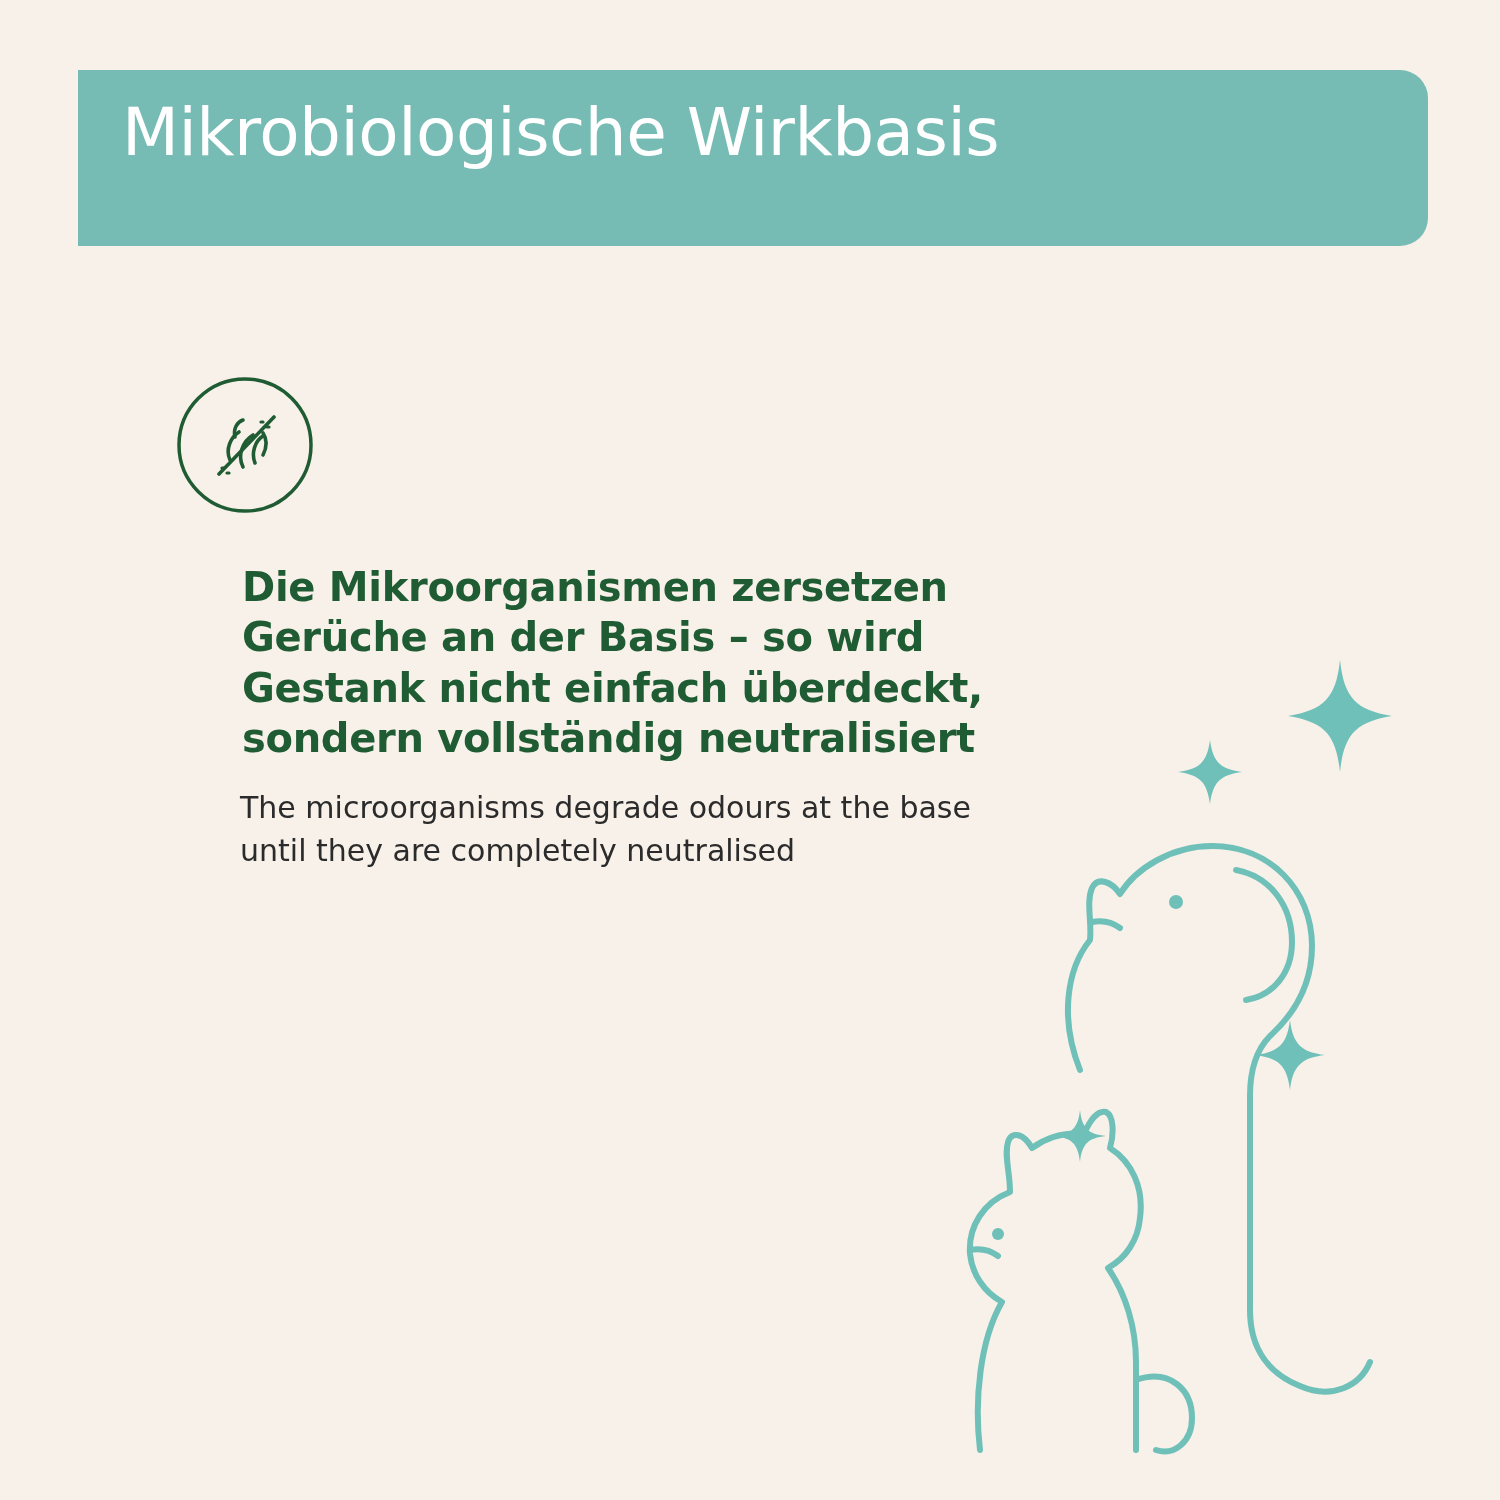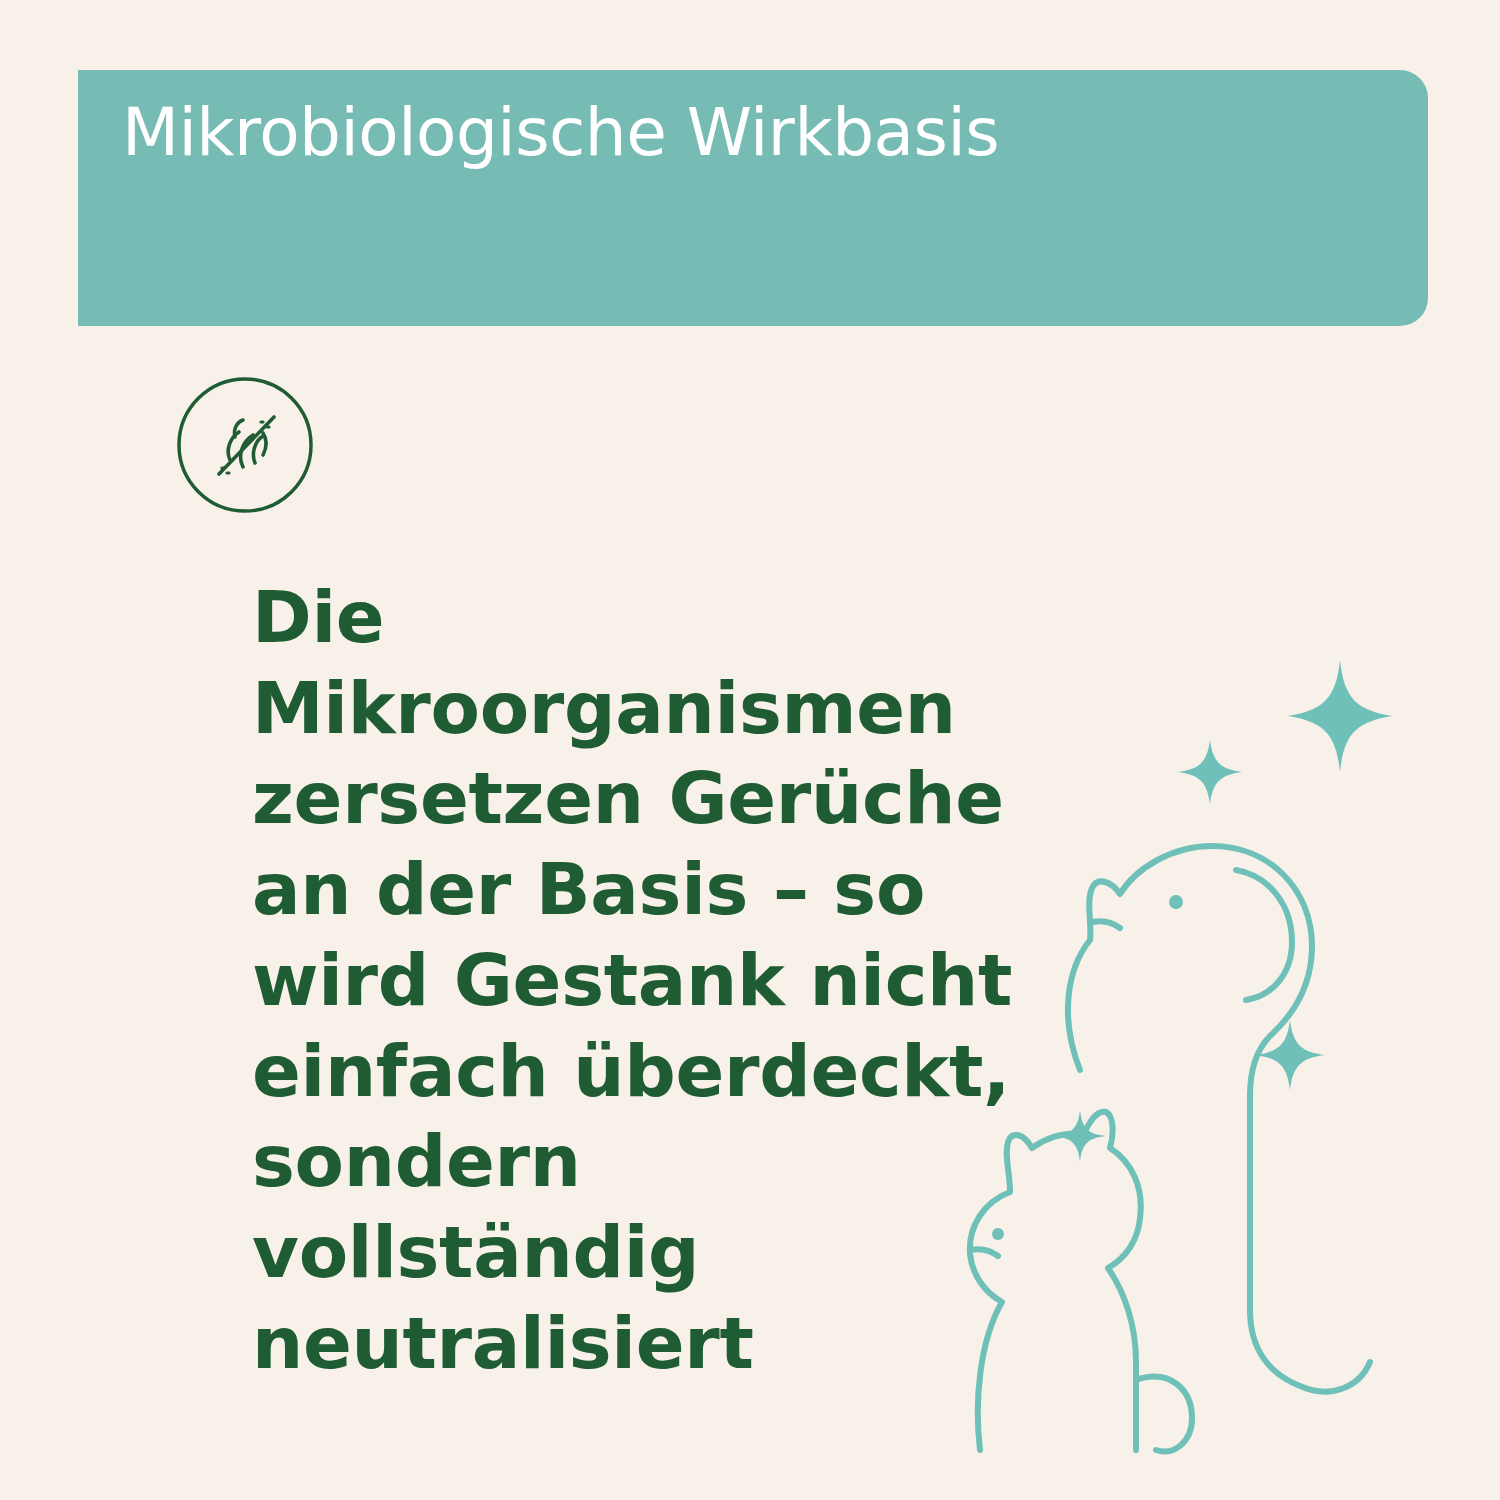--- a/index.html
+++ b/index.html
@@ -15,21 +15,21 @@
     overflow: hidden;
     font-family: "DejaVu Sans", sans-serif;
   }
 
   
   .banner {
     position: absolute;
     left: 78px;
     top: 70px;
     width: 1350px;
-    height: 256px;
+    height: 176px;
     background: #76bcb4;
     border-top-right-radius: 28px;
     border-bottom-right-radius: 28px;
     box-sizing: border-box;
     padding: 26px 0 18px 44px;
   }
   .banner-title {
     color: #ffffff;
     font-size: 66px;
     font-weight: 400;
@@ -57,25 +57,25 @@
 
   
   .content {
     position: absolute;
     left: 240px;
     top: 560px;
     width: 820px;
   }
   .headline {
     color: #1f5c33;
-    font-size: 72px;
+    font-size: 40px;
     font-weight: 700;
     line-height: 1.26;
     letter-spacing: -0.3px;
-    margin: 12px;
+    margin: 2px;
   }
   .subline {
     color: #2b2b2b;
     font-size: 30px;
     font-weight: 400;
     line-height: 1.45;
     margin: 22px 0 0 0;
     max-width: 760px;
   }
 
@@ -121,20 +121,21 @@
         <path d="M52 98 l2 0"></path>
         <path d="M86 47 l2 0"></path>
         <path d="M92 52 l2 0"></path>
       </g>
       <line x1="44" y1="99" x2="99" y2="42" stroke="#1f5c33" stroke-width="3.6" stroke-linecap="round"></line>
     </svg>
   </div>
 
   <div class="content">
     <h1 class="headline">Die Mikroorganismen zersetzen Gerüche an der Basis – so wird Gestank nicht einfach überdeckt, sondern vollständig neutralisiert</h1>
+    <p class="subline">The microorganisms degrade odours at the base until they are completely neutralised</p>
   </div>
 
   <div class="animals">
     <svg width="560" height="950" viewBox="0 0 560 950" fill="none">
 
       <g stroke="#6fc0b8" stroke-width="6" fill="none" stroke-linecap="round" stroke-linejoin="round">
         <path d="M140 520
                  C120 470, 126 420, 150 390
                  C152 372, 146 352, 152 338
                  C158 326, 172 332, 180 344

